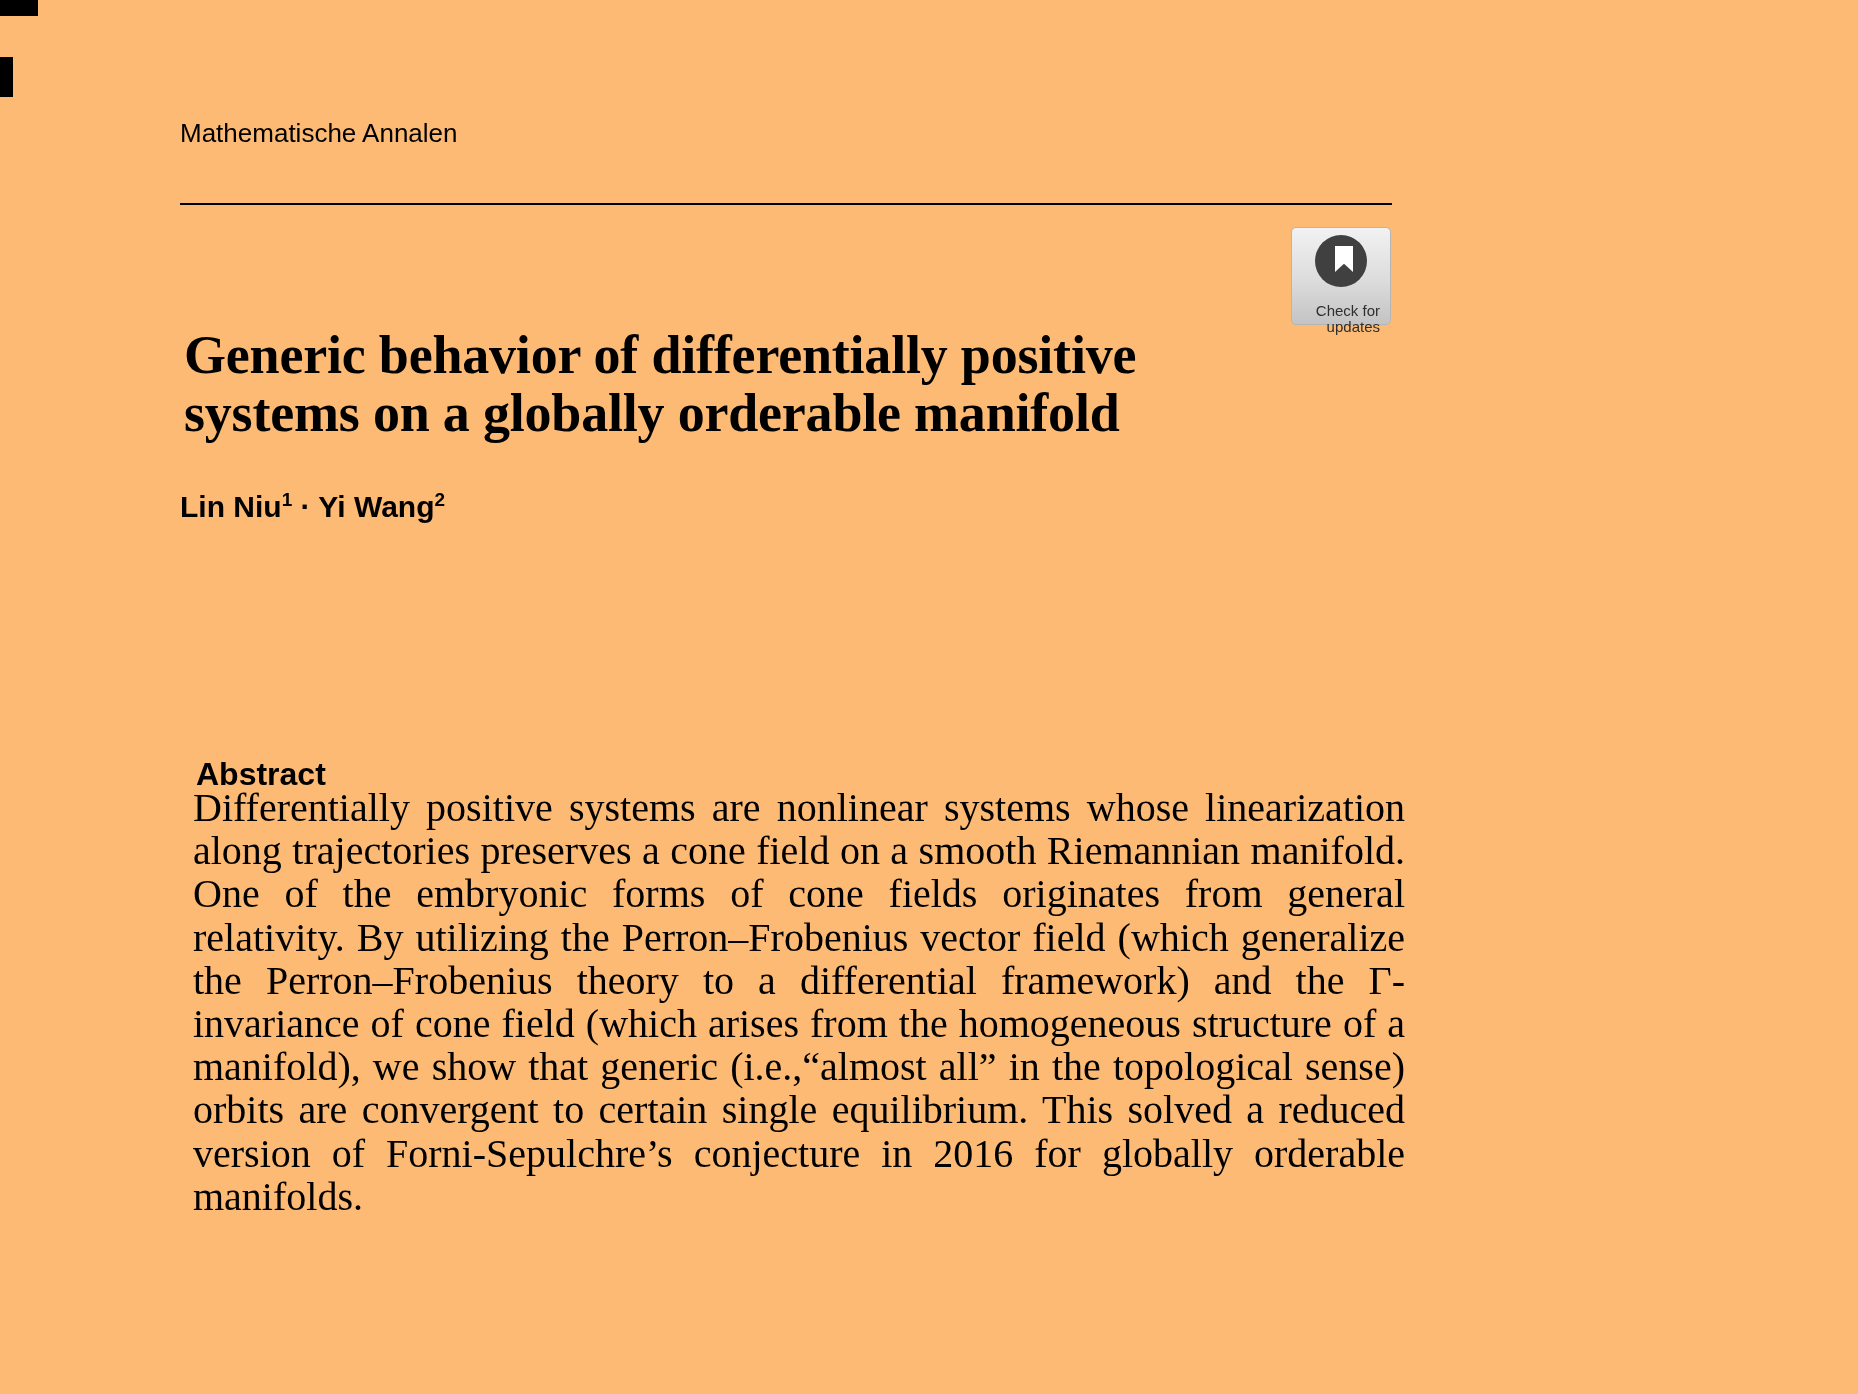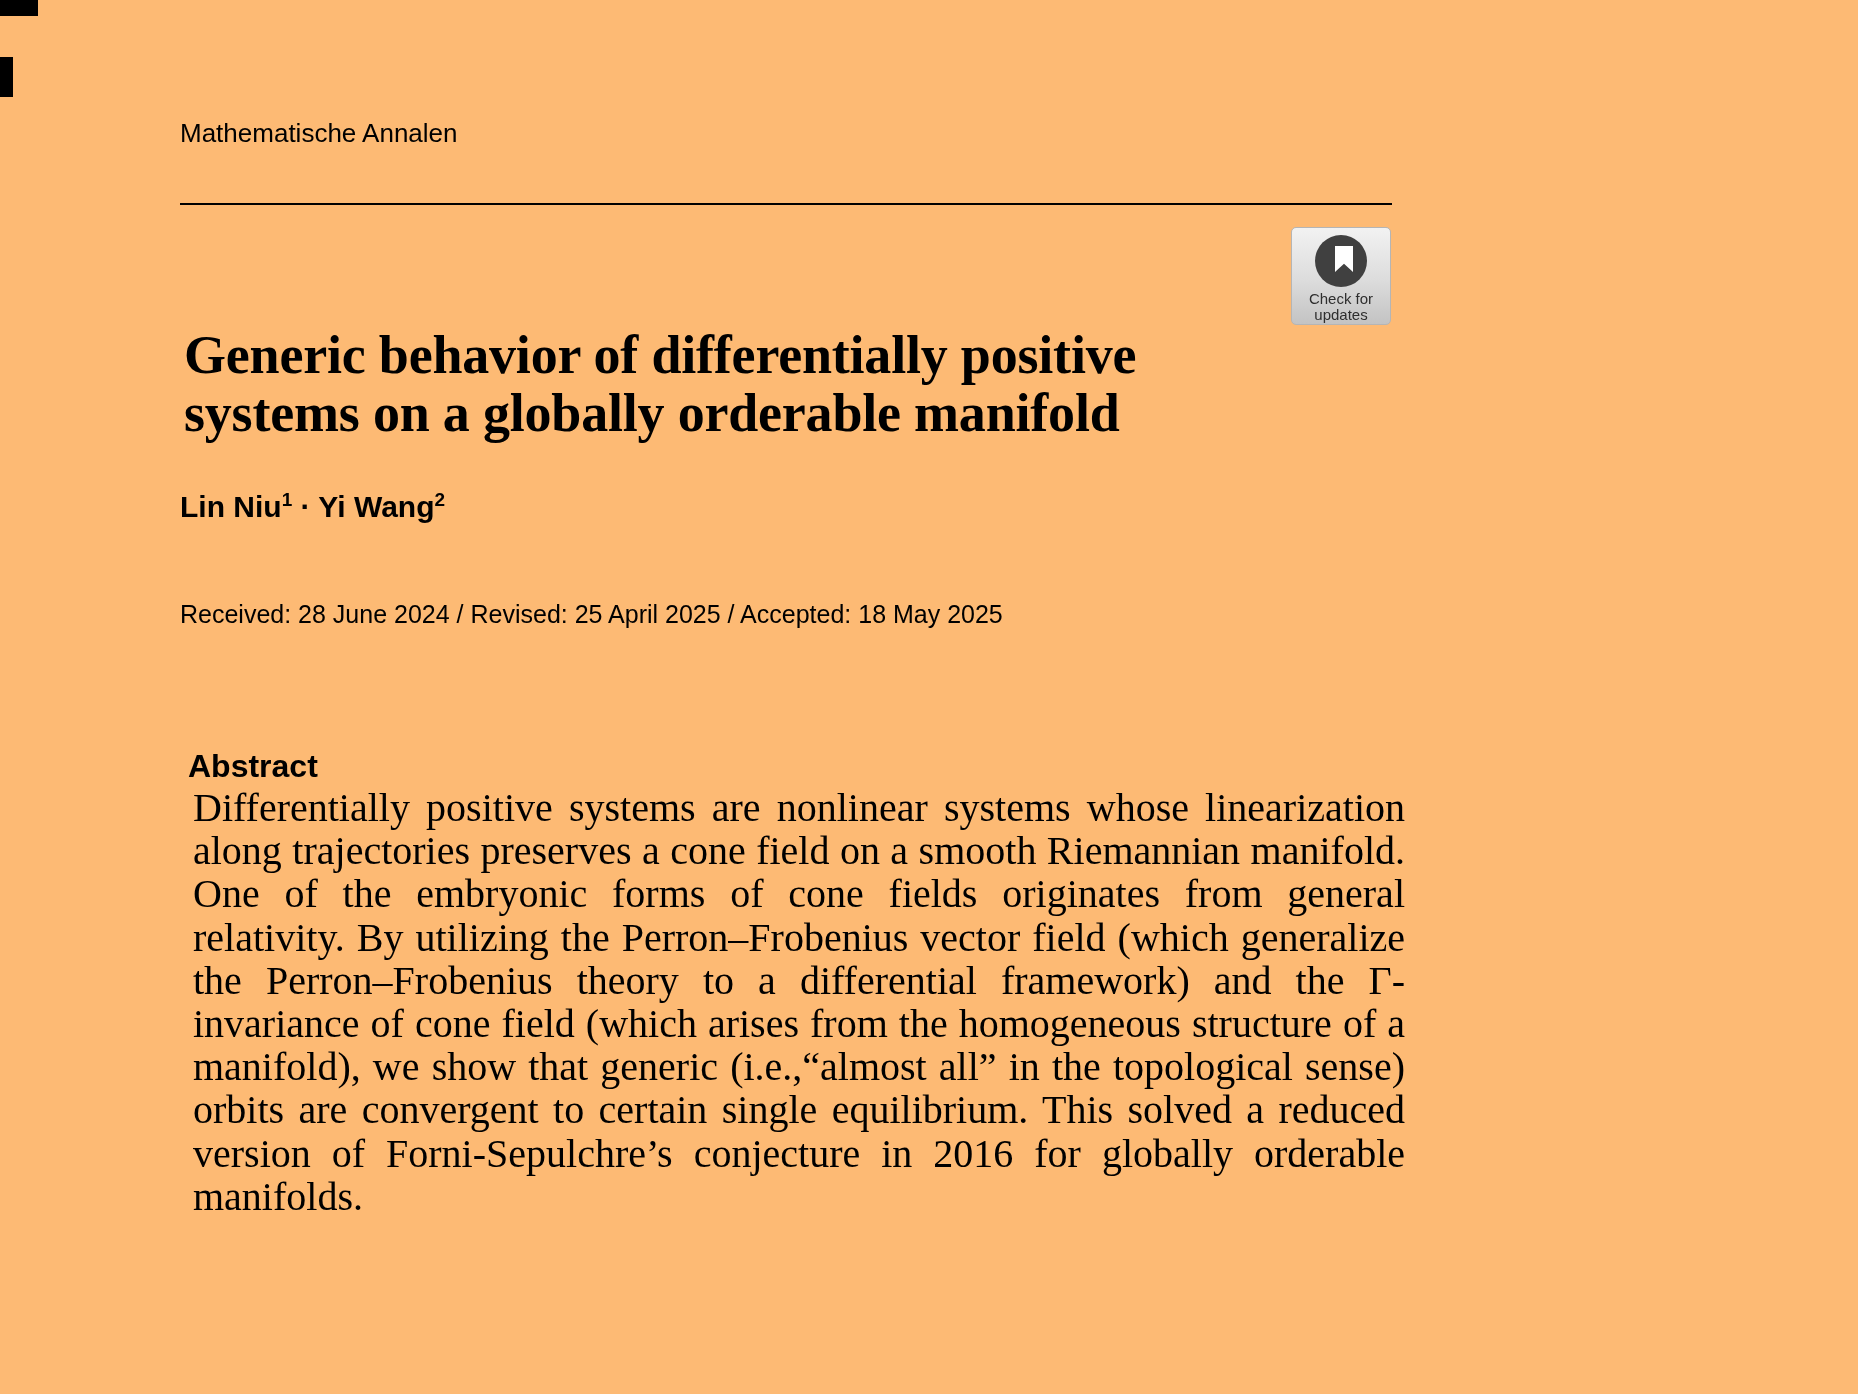--- a/index.html
+++ b/index.html
@@ -70,21 +70,22 @@
     background: #ffffff;
     clip-path: polygon(0 0, 100% 0, 100% 100%, 50% 68%, 0 100%);
     margin-left: 6px;
     margin-bottom: 4px;
   }
   .update-badge .badge-label {
     font-size: 15px;
     line-height: 16px;
     color: #2e2e2e;
     width: 78px;
-    margin: 4px auto;
+    margin: 16px auto;
+    text-align: right;
   }
   .article-title {
     position: absolute;
     left: 184px; top: 326px;
     width: 1130px;
     font-size: 54px;
     font-weight: bold;
     line-height: 58px;
     letter-spacing: -0.2px;
     font-family: Liberation Serif, serif;
@@ -145,18 +146,17 @@
     </div>
     <div class="badge-label">Check for updates</div>
   </div>
 
   <h1 class="article-title" style="margin:0;">Generic behavior of differentially positive systems on a globally orderable manifold</h1>
 
   <div class="authors">
     <span>Lin Niu</span><sup>1</sup><span> · </span><span>Yi Wang</span><sup>2</sup>
   </div>
 
-  <div class="history-line">Received: 28 June 2024 / Revised: 25 April 2025 / Accepted: 18 May 2025</div>
 
-  <h2 class="abstract-heading" style="margin:8px;">Abstract</h2>
+  <h2 class="abstract-heading" style="margin:16px;">Abstract</h2>
   <p class="abstract-body" style="margin:0;">Differentially positive systems are nonlinear systems whose linearization along trajectories preserves a cone field on a smooth Riemannian manifold. One of the embryonic forms of cone fields originates from general relativity. By utilizing the Perron–Frobenius vector field (which generalize the Perron–Frobenius theory to a differential framework) and the Γ-invariance of cone field (which arises from the homogeneous structure of a manifold), we show that generic (i.e.,“almost all” in the topological sense) orbits are convergent to certain single equilibrium. This solved a reduced version of Forni-Sepulchre’s conjecture in 2016 for globally orderable manifolds.</p>
 
 </div>
 
 </body></html>

